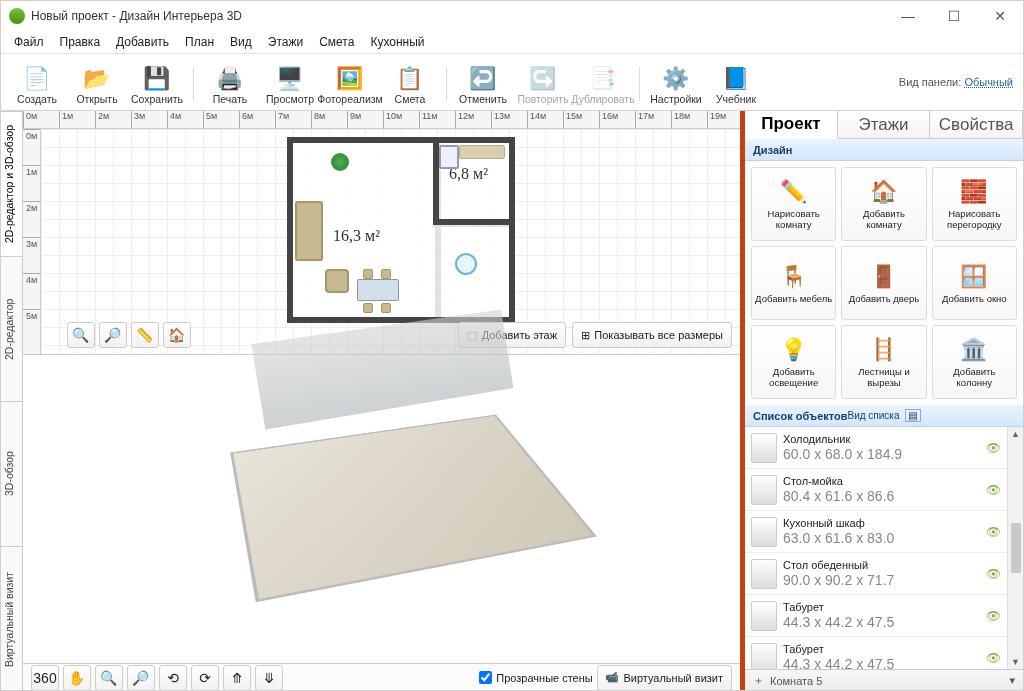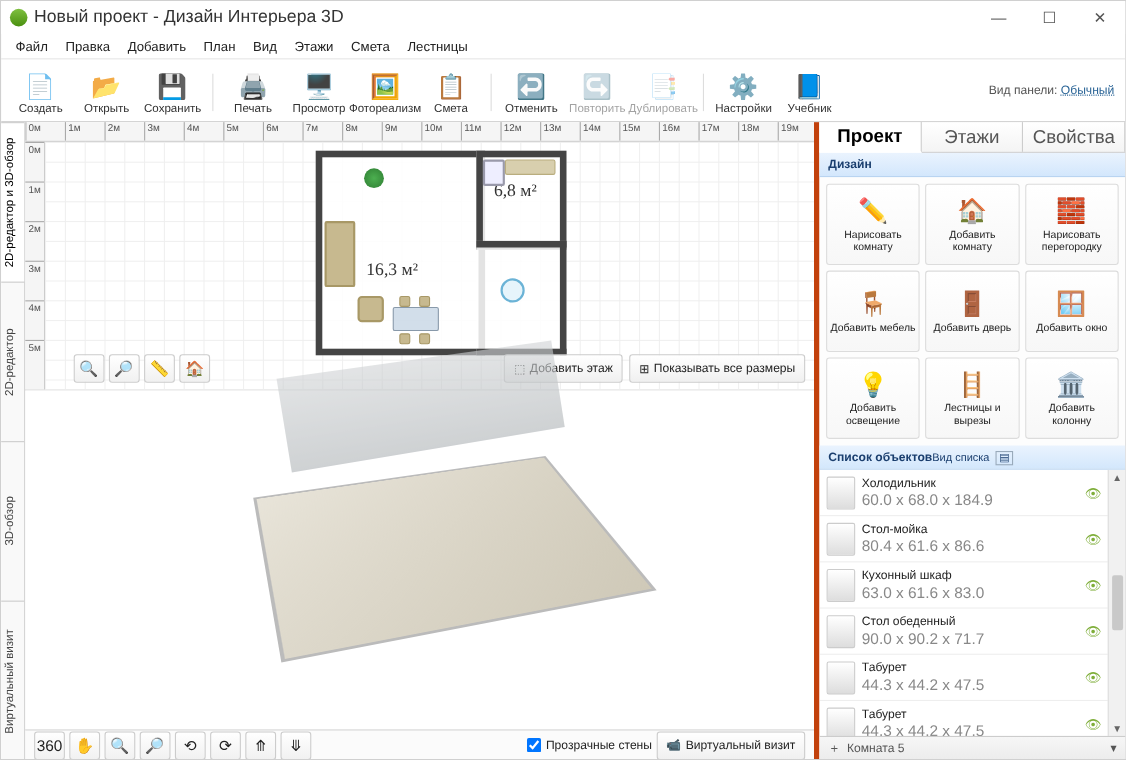--- a/index.html
+++ b/index.html
@@ -1,19 +1,19 @@
 <!DOCTYPE html>
 <html><head>
 <meta charset="utf-8">
 <style>
 * { box-sizing: border-box; margin: 0; padding: 0; font-family: "Segoe UI", Tahoma, sans-serif; }
 body { background: #fff; width: 1024px; height: 691px; overflow: hidden; font-size: 12px; color: #222; border:1px solid #d0d0d0;}
 .titlebar { height: 30px; display: flex; align-items: center; padding: 0 0 0 8px; background: #fff; }
 .titlebar .icon { width: 16px; height: 16px; margin-right: 6px; background: linear-gradient(#7fc040,#4a9010); border-radius:50%; position:relative;}
-.titlebar .title { flex: 1; font-size: 16px; color:#333;}
+.titlebar .title { flex: 1; font-size: 12px; color:#333;}
 .winbtns { display: flex; }
 .winbtn { width: 46px; height: 30px; display: flex; align-items: center; justify-content: center; font-size: 14px; color:#555;}
 .menubar { height: 22px; display: flex; align-items: center; padding: 0 6px; gap: 2px; font-size: 12px; }
 .menubar span { padding: 2px 7px; cursor:default;}
 .toolbar { height: 58px; display: flex; align-items: center; padding: 4px 6px 0 6px; border-top: 1px solid #e5e5e5; border-bottom: 1px solid #d4d4d4; position:relative;}
 .tool-divider { width: 1px; background: #ddd; margin: 4px 6px; align-self: stretch; }
 .toolbtn { width: 60px; display: flex; flex-direction: column; align-items: center; font-size: 10.5px; color:#333; padding-top:2px; cursor:pointer;}
 .toolbtn .ticon { width: 30px; height: 28px; display:flex; align-items:center; justify-content:center; font-size:22px;}
 .toolbtn.disabled { opacity: .45; }
 .view-panel-label { position:absolute; right:10px; top:22px; font-size:11px; color:#555;padding-left:29px;}
@@ -90,21 +90,21 @@
 </div>
 
 <div class="menubar">
   <span>Файл</span>
   <span>Правка</span>
   <span>Добавить</span>
   <span>План</span>
   <span>Вид</span>
   <span>Этажи</span>
   <span>Смета</span>
-  <span>Лестницы</span>
+  <span>Кухонный</span>
 </div>
 
 <div class="toolbar">
   <div id="toolbar-host" style="display:flex;">
       <div class="toolbtn">
         <div class="ticon">📄</div>
         <div>Создать</div>
       </div>
       <div class="toolbtn">
         <div class="ticon">📂</div>
@@ -201,21 +201,21 @@
           <div class="tick">1м</div>
           <div class="tick">2м</div>
           <div class="tick">3м</div>
           <div class="tick">4м</div>
           <div class="tick">5м</div>
         </div>
       <div class="plan-area">
         <div class="room room1"></div>
         <div class="room room2"></div>
         <div class="room room3"></div>
-        <div class="room-label" style="left:292px; top:108px;">16,3 м²</div>
+        <div class="room-label" style="left:292px; top:98px;">16,3 м²</div>
         <div class="room-label" style="left:408px; top:36px;">6,8 м²</div>
         <div class="furn sofa"></div>
         <div class="furn armchair"></div>
         <div class="furn table"></div>
         <div class="furn chair" style="left:322px; top:140px;"></div>
         <div class="furn chair" style="left:340px; top:140px;"></div>
         <div class="furn chair" style="left:322px; top:174px;"></div>
         <div class="furn chair" style="left:340px; top:174px;"></div>
         <div class="furn fridge"></div>
         <div class="furn counter"></div>

